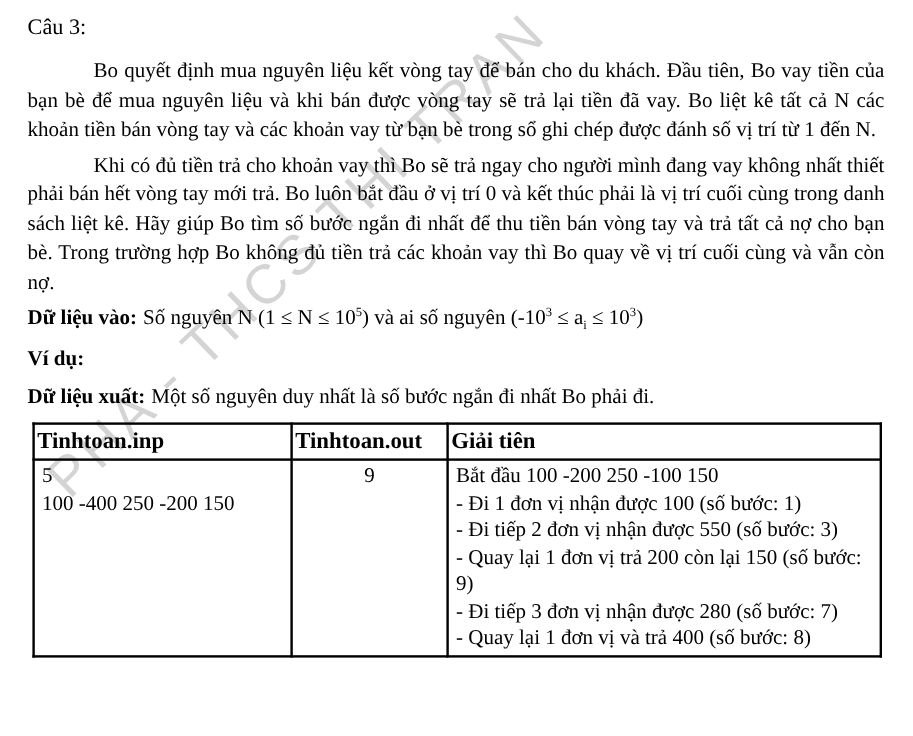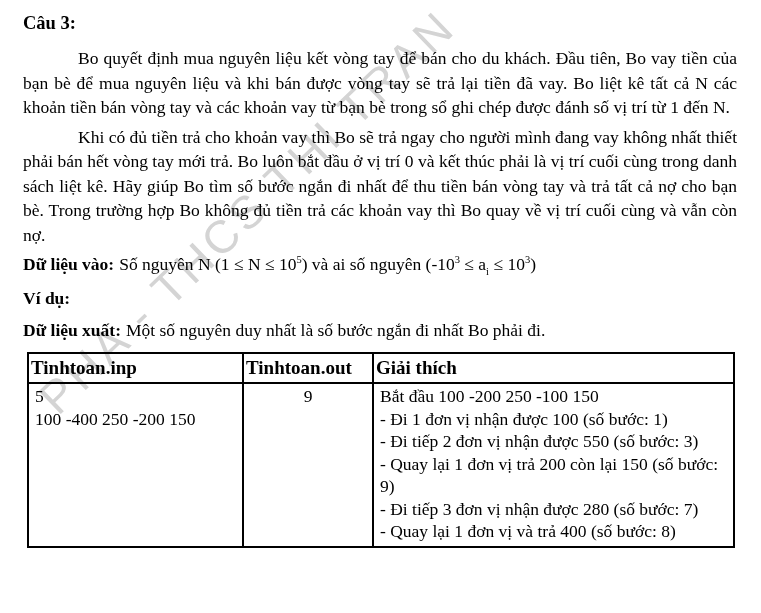--- a/index.html
+++ b/index.html
@@ -36,21 +36,21 @@
     z-index: 0;
     user-select: none;
     pointer-events: none;
   }
   .content {
     position: relative;
     z-index: 1;
   }
   .heading {
     font-size: 18.5px;
-    font-weight: bold;
+    font-weight: normal;
     line-height: 25px;
     margin: 0 0 10px 0;
   }
   .para {
     font-size: 17.5px;
     line-height: 24.5px;
     text-align: justify;
     text-indent: 55px;
     margin: 0 0 5px 0;
     font-family: Liberation Serif, serif;
@@ -119,21 +119,21 @@
     <table class="example">
       <colgroup>
         <col style="width:215px">
         <col style="width:130px">
         <col style="width:361px">
       </colgroup>
       <thead>
         <tr>
           <th>Tinhtoan.inp</th>
           <th>Tinhtoan.out</th>
-          <th>Giải thích</th>
+          <th>Giải tiên</th>
         </tr>
       </thead>
       <tbody>
         <tr>
           <td class="cell-input lines">
               <div>5</div>
               <div>100 -400 250 -200 150</div>
             </td>
           <td class="cell-output">9</td>
           <td class="cell-explanation lines">

